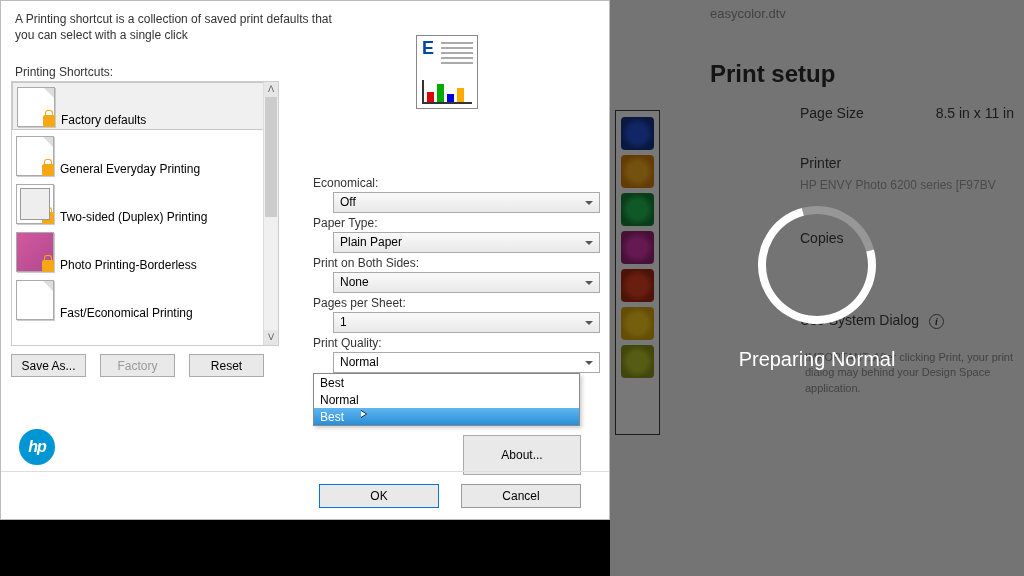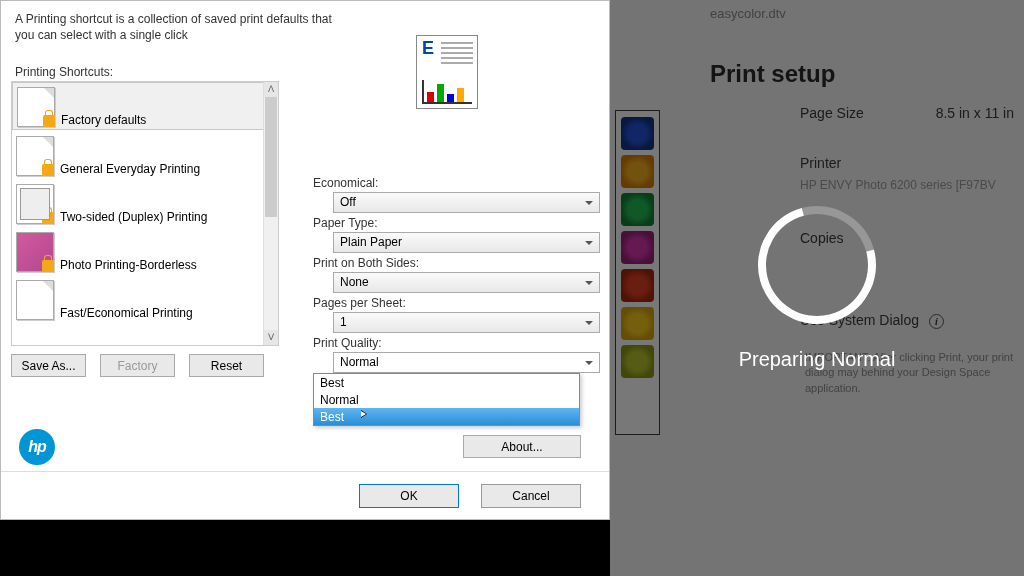--- a/index.html
+++ b/index.html
@@ -62,24 +62,24 @@
 .select.open { background: #fff; }
 
 .dropdown-list { position: absolute; left: 0; top: 21px; width: 267px; background: #fff; border: 1px solid #888; box-shadow: 2px 2px 4px rgba(0,0,0,0.2); z-index: 10; }
 .dropdown-item { padding: 2px 6px; height: 17px; font-size: 12px; cursor: default; }
 .dropdown-item.hover { background: #1e90ff; color: #fff; background: linear-gradient(#5fb6f0, #2a8ed8); position: relative; }
 
 .cursor-arrow { position: absolute; width: 0; height: 0; border-left: 6px solid #000; border-top: 4px solid transparent; border-bottom: 4px solid transparent; z-index: 20; }
 .cursor-arrow::after { content: ""; position: absolute; left: -6px; top: -3px; width: 0; height: 0; border-left: 5px solid #fff; border-top: 3px solid transparent; border-bottom: 3px solid transparent; }
 
 .about-row { position: absolute; left: 462px; top: 434px; }
-.btn-wide { width: 118px; height: 23px; background: #e9e9e9; border: 1px solid #aaa; font-size: 12px; cursor: pointer; }
+.btn-wide { width: 118px; height: 40px; background: #e9e9e9; border: 1px solid #aaa; font-size: 12px; cursor: pointer; }
 
 .bottom-row { position: absolute; left: 0; bottom: 0; width: 100%; height: 48px; border-top: 1px solid #ddd; display: flex; align-items: center; justify-content: flex-end; gap: 22px; padding-right: 28px; }
-.btn-main { width: 100px; height: 24px; background: #e9e9e9; border: 1px solid #999; font-size: 12px; cursor: pointer; }
+.btn-main { width: 120px; height: 24px; background: #e9e9e9; border: 1px solid #999; font-size: 12px; cursor: pointer; }
 .btn-main.primary { border: 1.5px solid #0078d7; }
 </style>
 </head>
 <body>
 
 <div class="backdrop">
   <div class="backdrop-file">easycolor.dtv</div>
   <div class="backdrop-title">Print setup</div>
   <div class="backdrop-row" style="top:105px;">
     <span class="label">Page Size</span>

